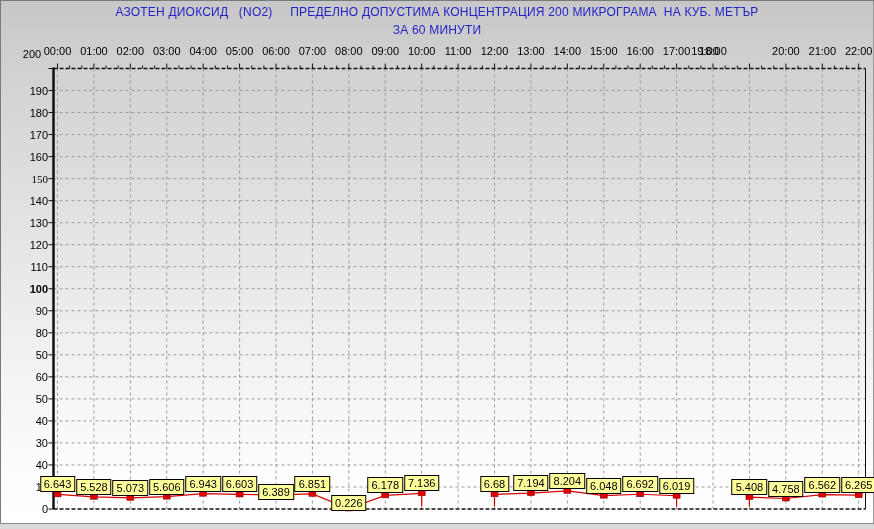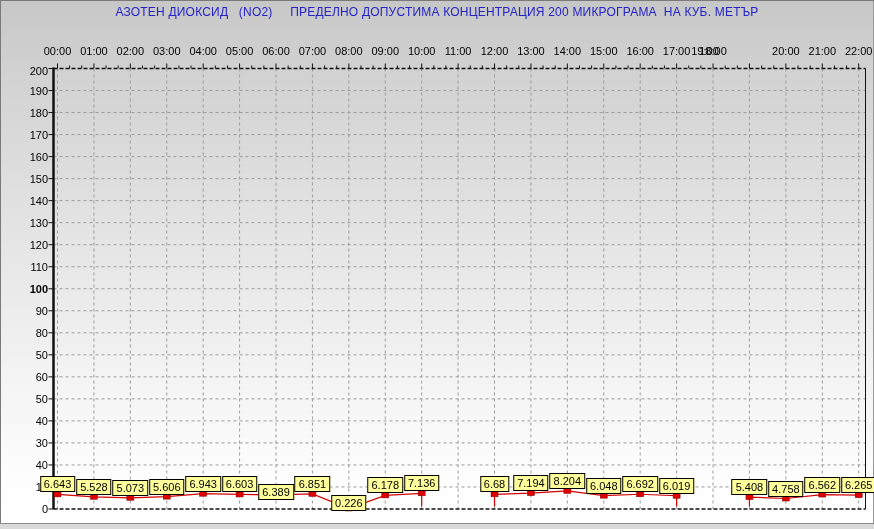--- a/index.html
+++ b/index.html
@@ -33,20 +33,21 @@
   #bottom-strip{
     position:absolute;left:0;top:523px;width:874px;height:6px;
     background:#d9d9d9;border-top:1px solid #8a8a8a;box-sizing:border-box;
   }
 </style>
 </head>
 <body>
 
 <div id="app">
   <div id="title1" class="title-line" style="color: rgb(35, 35, 200);">АЗОТЕН ДИОКСИД   (NO2)     ПРЕДЕЛНО ДОПУСТИМА КОНЦЕНТРАЦИЯ 200 МИКРОГРАМА  НА КУБ. МЕТЪР</div>
+  <div id="title2" class="title-line" style="color: rgb(35, 35, 200);">ЗА 60 МИНУТИ</div>
 
   <svg id="plot-svg" width="874" height="529">
     <g id="g-grid">
         <line x1="57.5" y1="68.5" x2="57.5" y2="509" stroke="#9b9b9b" stroke-width="1" stroke-dasharray="3,3"></line>
         <line x1="93.91818181818182" y1="68.5" x2="93.91818181818182" y2="509" stroke="#9b9b9b" stroke-width="1" stroke-dasharray="3,3"></line>
         <line x1="130.33636363636364" y1="68.5" x2="130.33636363636364" y2="509" stroke="#9b9b9b" stroke-width="1" stroke-dasharray="3,3"></line>
         <line x1="166.75454545454545" y1="68.5" x2="166.75454545454545" y2="509" stroke="#9b9b9b" stroke-width="1" stroke-dasharray="3,3"></line>
         <line x1="203.1727272727273" y1="68.5" x2="203.1727272727273" y2="509" stroke="#9b9b9b" stroke-width="1" stroke-dasharray="3,3"></line>
         <line x1="239.59090909090912" y1="68.5" x2="239.59090909090912" y2="509" stroke="#9b9b9b" stroke-width="1" stroke-dasharray="3,3"></line>
         <line x1="276.0090909090909" y1="68.5" x2="276.0090909090909" y2="509" stroke="#9b9b9b" stroke-width="1" stroke-dasharray="3,3"></line>
@@ -246,26 +247,26 @@
       <div class="ylab" style="left: 16px; top: 392.875px;">50</div>
       <div class="ylab" style="left: 16px; top: 370.85px;">60</div>
       <div class="ylab" style="left: 16px; top: 348.825px;">50</div>
       <div class="ylab" style="left: 16px; top: 326.8px;">80</div>
       <div class="ylab" style="left: 16px; top: 304.775px;">90</div>
       <div class="ylab" style="left: 16px; top: 282.75px; font-weight: bold;">100</div>
       <div class="ylab" style="left: 16px; top: 260.725px;">110</div>
       <div class="ylab" style="left: 16px; top: 238.7px;">120</div>
       <div class="ylab" style="left: 16px; top: 216.675px;">130</div>
       <div class="ylab" style="left: 16px; top: 194.65px;">140</div>
-      <div class="ylab" style="left: 16px; top: 172.625px;">150</div>
+      <div class="ylab" style="left: 16px; top: 172.625px; font-family: Liberation Serif, serif;">150</div>
       <div class="ylab" style="left: 16px; top: 150.6px;">160</div>
       <div class="ylab" style="left: 16px; top: 128.575px;">170</div>
       <div class="ylab" style="left: 16px; top: 106.55px;">180</div>
       <div class="ylab" style="left: 16px; top: 84.525px;">190</div>
-      <div class="ylab" style="left: 16px; top: 65px;">200</div>
+      <div class="ylab" style="left: 16px; top: 48px; text-align: center;">200</div>
     </div>
   <div id="boxes">
       <div class="val-box" style="left: 57.5px; top: 476.369px; background: rgb(255, 255, 156); border-color: rgb(0, 0, 0);">6.643</div>
       <div class="val-box" style="left: 93.9182px; top: 478.825px; background: rgb(255, 255, 156); border-color: rgb(0, 0, 0);">5.528</div>
       <div class="val-box" style="left: 130.336px; top: 479.827px; background: rgb(255, 255, 156); border-color: rgb(0, 0, 0);">5.073</div>
       <div class="val-box" style="left: 166.755px; top: 478.653px; background: rgb(255, 255, 156); border-color: rgb(0, 0, 0);">5.606</div>
       <div class="val-box" style="left: 203.173px; top: 475.708px; background: rgb(255, 255, 156); border-color: rgb(0, 0, 0);">6.943</div>
       <div class="val-box" style="left: 239.591px; top: 476.457px; background: rgb(255, 255, 156); border-color: rgb(0, 0, 0);">6.603</div>
       <div class="val-box" style="left: 276.009px; top: 476.928px; background: rgb(255, 255, 156); border-color: rgb(0, 0, 0); margin-top: 7px;">6.389</div>
       <div class="val-box" style="left: 312.427px; top: 475.911px; background: rgb(255, 255, 156); border-color: rgb(0, 0, 0);">6.851</div>

